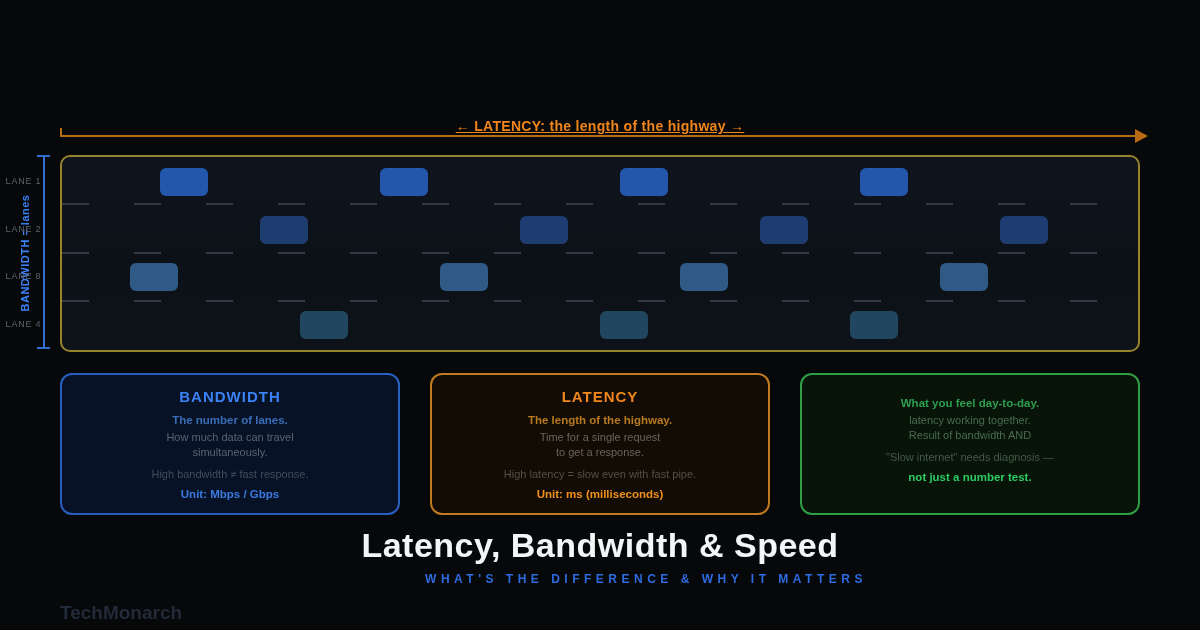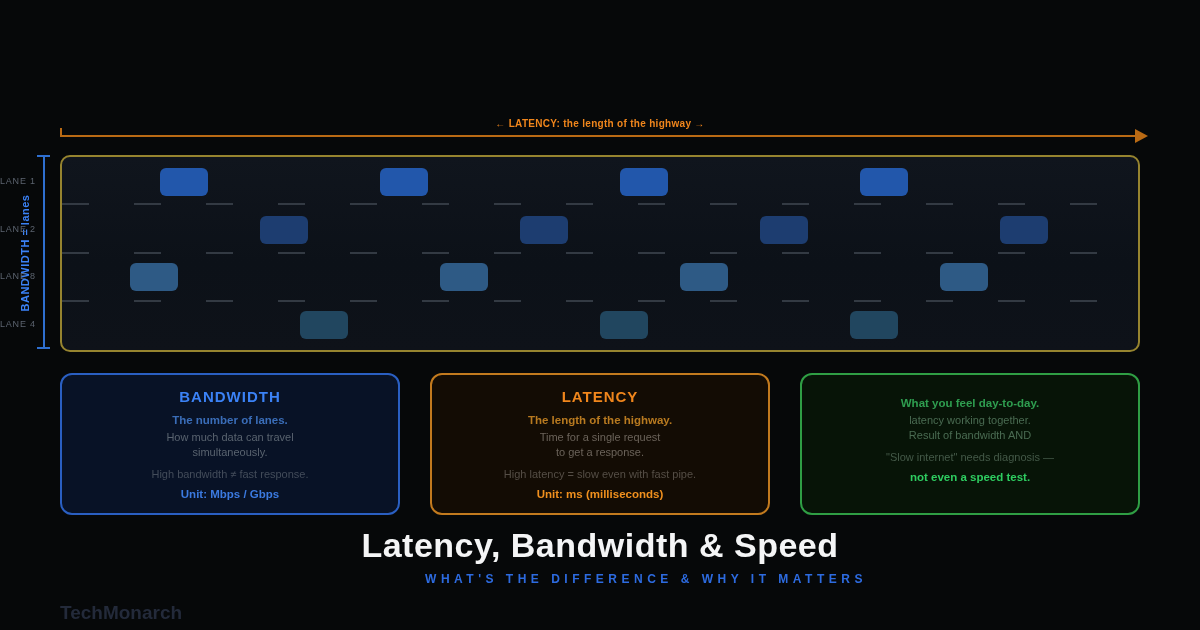--- a/index.html
+++ b/index.html
@@ -2,34 +2,34 @@
 <html><head>
 <meta charset="utf-8">
 <style>
   * { margin:0; padding:0; box-sizing:border-box; }
   html,body { width:1200px; height:630px; }
   body { font-family:"Liberation Sans","DejaVu Sans",sans-serif; overflow:hidden; }
   .canvas { position:relative; width:1200px; height:630px; background:#060809; }
 
   
   .measure-label { position:absolute; left:0; top:118px; width:1200px; text-align:center;
-    font-size:10px; font-weight:bold; color:#f0861c; letter-spacing:.3px; }
+    font-size:14px; font-weight:bold; color:#f0861c; letter-spacing:.3px;text-decoration:underline; }
   .measure-line { position:absolute; left:60px; top:135px; width:1076px; height:2px; background:#b96a14; }
   .measure-tick { position:absolute; left:0; top:-7px; width:2px; height:9px; background:#b96a14; }
   .measure-arrowhead { position:absolute; right:-12px; top:-6px; width:0; height:0;
     border-top:7px solid transparent; border-bottom:7px solid transparent; border-left:13px solid #b96a14; }
 
   
   .bracket-line { position:absolute; left:43px; top:156px; width:2px; height:193px; background:#2e6fd0; }
   .bracket-cap { position:absolute; left:37px; width:13px; height:2px; background:#2e6fd0; }
   .bracket-cap.top { top:155px; } .bracket-cap.bottom { top:347px; }
   .bracket-label { position:absolute; left:25px; top:253px; transform:translate(-50%,-50%) rotate(-90deg);
     white-space:nowrap; font-size:11px; font-weight:bold; color:#3b82f6; letter-spacing:.5px; }
 
-  .lane-label { position:absolute; left:0; width:47px; text-align:left;
+  .lane-label { position:absolute; left:0; width:47px; text-align:center;
     font-size:9px; color:#5c646f; letter-spacing:.8px; }
 
   
   .highway { position:absolute; left:60px; top:155px; width:1080px; height:197px;
     border:2px solid #96842f; border-radius:10px;
     background:linear-gradient(180deg,#10151d 0%,#0c1118 55%,#0e1219 100%); }
   .lane-divider { position:absolute; height:2px; left:62px; width:1076px;
     background:repeating-linear-gradient(90deg,#333a43 0px,#333a43 27px,transparent 27px,transparent 72px); }
   .car { position:absolute; width:48px; height:28px; border-radius:6px; }
 
@@ -119,20 +119,20 @@
     <div class="card-unit" style="color: rgb(59, 122, 224);">Unit: Mbps / Gbps</div>
   </div>
 
   <div class="card card-speed" style="border-color: rgb(47, 158, 68);">
     <div class="card-line1" style="color: rgb(47, 158, 80);">What you feel day-to-day.</div>
     <div class="card-desc" style="color: rgb(74, 107, 82);">
       <div>latency working together.</div>
       <div>Result of bandwidth AND</div>
     </div>
     <div class="card-note" style="color: rgb(68, 89, 72);">"Slow internet" needs diagnosis —</div>
-    <div class="card-unit" style="color: rgb(46, 204, 96);">not even a speed test.</div>
+    <div class="card-unit" style="color: rgb(46, 204, 96);">not just a number test.</div>
   </div>
 
   <div class="main-title">Latency, Bandwidth &amp; Speed</div>
   <div class="sub-title" style="color: rgb(45, 107, 224); margin-left: 46px;">WHAT'S THE DIFFERENCE &amp; WHY IT MATTERS</div>
   <div class="watermark" style="color: rgb(35, 42, 58);">TechMonarch</div>
 
 </div>
 
 </body></html>

